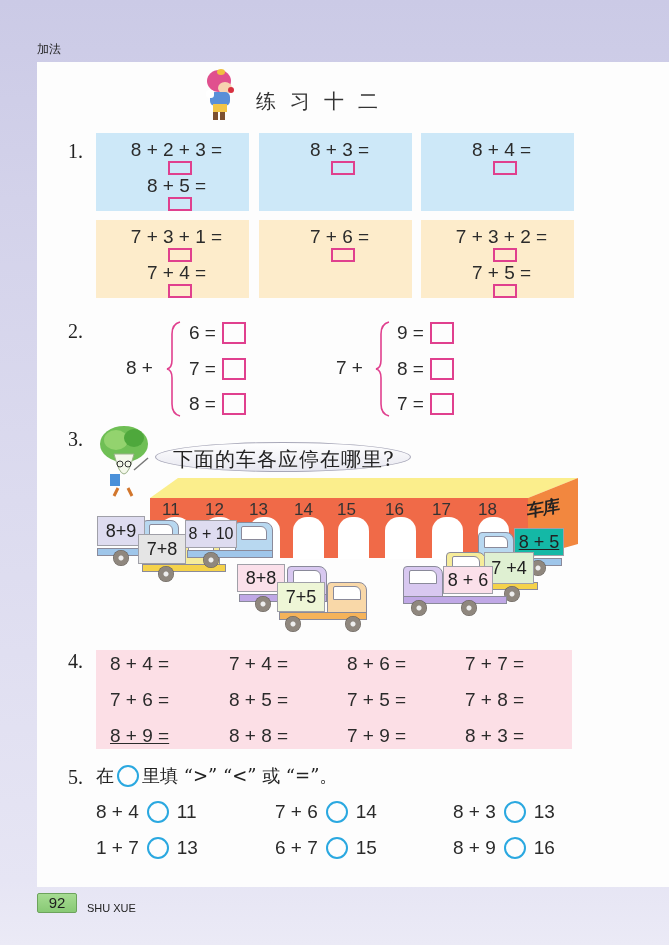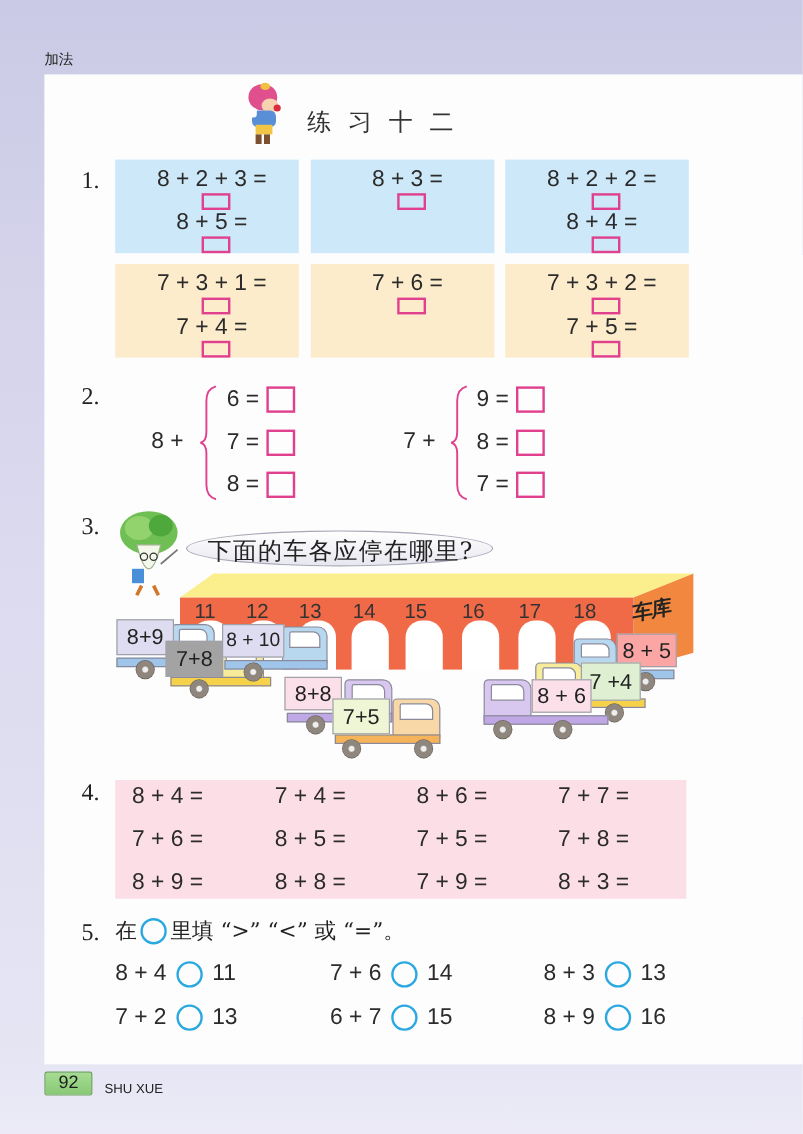--- a/index.html
+++ b/index.html
@@ -144,24 +144,20 @@
     </div>
 </div>
 <div class="ex1-box blue" style="left:259px;top:133px;">
   <div class="eq-line">
       <span>8 + 3 =</span>
       <span class="ansbox"></span>
     </div>
 </div>
 <div class="ex1-box blue" style="left:421px;top:133px;">
   <div class="eq-line">
-      <span>8 + 2 + 2 =</span>
-      <span class="ansbox"></span>
-    </div>
-  <div class="eq-line">
       <span>8 + 4 =</span>
       <span class="ansbox"></span>
     </div>
 </div>
 <div class="ex1-box cream" style="left:96px;top:220px;">
   <div class="eq-line">
       <span>7 + 3 + 1 =</span>
       <span class="ansbox"></span>
     </div>
   <div class="eq-line">
@@ -270,21 +266,21 @@
   <div class="window" style="left:52px;top:8px;width:24px;height:14px;"></div>
   <div class="chassis" style="left:0;top:32px;width:84px;background:#9fc6ea;"></div>
   <div class="wheel" style="left:16px;top:34px;"></div>
   <div class="cargo" style="width:48px;height:30px;background:#dedcf0;">8+9</div>
 </div>
 <div class="truck" style="left:138px;top:534px;width:94px;height:50px;">
   <div class="cab" style="left:44px;top:0px;width:38px;height:34px;background:#f6ec9a;"></div>
   <div class="window" style="left:50px;top:4px;width:26px;height:14px;"></div>
   <div class="chassis" style="left:4px;top:30px;width:84px;background:#f5d24a;"></div>
   <div class="wheel" style="left:20px;top:32px;"></div>
-  <div class="cargo" style="width:48px;height:30px;background:#a3a3a3;">7+8</div>
+  <div class="cargo" style="width:48px;height:30px;background:#e5e5e5;">7+8</div>
 </div>
 <div class="truck" style="left:185px;top:520px;width:94px;height:50px;">
   <div class="cab" style="left:50px;top:2px;width:38px;height:32px;background:#b8d8f0;"></div>
   <div class="window" style="left:56px;top:6px;width:26px;height:14px;"></div>
   <div class="chassis" style="left:2px;top:30px;width:86px;background:#9fc6ea;"></div>
   <div class="wheel" style="left:18px;top:32px;"></div>
   <div class="cargo" style="width:52px;height:28px;background:#dedcf0;font-size:16px;">8 + 10</div>
 </div>
 <div class="truck" style="left:237px;top:564px;width:96px;height:50px;">
   <div class="cab" style="left:50px;top:2px;width:40px;height:32px;background:#d8c8f0;"></div>
@@ -300,21 +296,21 @@
   <div class="wheel" style="left:8px;top:34px;"></div>
   <div class="wheel" style="left:68px;top:34px;"></div>
   <div class="cargo" style="width:48px;height:30px;background:#eef6d6;">7+5</div>
 </div>
 
 <div class="truck" style="left:478px;top:528px;width:90px;height:50px;">
   <div class="cab" style="left:0px;top:4px;width:36px;height:30px;background:#b8d8f0;"></div>
   <div class="window" style="left:6px;top:8px;width:24px;height:12px;"></div>
   <div class="chassis" style="left:0;top:30px;width:84px;background:#9fc6ea;"></div>
   <div class="wheel" style="left:52px;top:32px;"></div>
-  <div class="cargo" style="left:36px;width:50px;height:28px;background:#fca5a5;">8 + 5</div>
+  <div class="cargo" style="left:36px;width:50px;height:28px;background:#14b8a6;text-decoration:underline;">8 + 5</div>
 </div>
 <div class="truck" style="left:446px;top:552px;width:100px;height:50px;">
   <div class="cab" style="left:0px;top:0px;width:40px;height:34px;background:#f6ec9a;"></div>
   <div class="window" style="left:6px;top:4px;width:28px;height:12px;"></div>
   <div class="chassis" style="left:0;top:30px;width:92px;background:#f5d24a;"></div>
   <div class="wheel" style="left:58px;top:34px;"></div>
   <div class="cargo" style="left:38px;width:50px;height:32px;background:#dff0d2;">7 +4</div>
 </div>
 <div class="truck" style="left:403px;top:566px;width:116px;height:50px;">
   <div class="cab" style="left:0px;top:0px;width:40px;height:36px;background:#d8c8f0;"></div>
@@ -328,21 +324,21 @@
 <div class="num" style="left:68px;top:650px;">4.</div>
 <div class="ex4-panel"></div>
 <div class="ex4-cell" style="left:110px;top:653px;">8 + 4 =</div>
 <div class="ex4-cell" style="left:229px;top:653px;">7 + 4 =</div>
 <div class="ex4-cell" style="left:347px;top:653px;">8 + 6 =</div>
 <div class="ex4-cell" style="left:465px;top:653px;">7 + 7 =</div>
 <div class="ex4-cell" style="left:110px;top:689px;">7 + 6 =</div>
 <div class="ex4-cell" style="left:229px;top:689px;">8 + 5 =</div>
 <div class="ex4-cell" style="left:347px;top:689px;">7 + 5 =</div>
 <div class="ex4-cell" style="left:465px;top:689px;">7 + 8 =</div>
-<div class="ex4-cell" style="left:110px;top:725px;">8 + 9 =</div>
+<div class="ex4-cell" style="left:110px;top:725px;text-decoration:underline;">8 + 9 =</div>
 <div class="ex4-cell" style="left:229px;top:725px;">8 + 8 =</div>
 <div class="ex4-cell" style="left:347px;top:725px;">7 + 9 =</div>
 <div class="ex4-cell" style="left:465px;top:725px;">8 + 3 =</div>
 
 <div class="num" style="left:68px;top:766px;">5.</div>
 <div class="ex5-instr">
   <span>在</span>
   <span class="circle"></span>
   <span>里填 “&gt;” “&lt;” 或 “=”。</span>
 </div>
@@ -356,21 +352,21 @@
     <span>7 + 6</span>
     <span class="circle"></span>
     <span>14</span>
   </div>
 <div class="ex5-item" style="left:453px;top:801px;">
     <span>8 + 3</span>
     <span class="circle"></span>
     <span>13</span>
   </div>
 <div class="ex5-item" style="left:96px;top:837px;">
-    <span>7 + 2</span>
+    <span>1 + 7</span>
     <span class="circle"></span>
     <span>13</span>
   </div>
 <div class="ex5-item" style="left:275px;top:837px;">
     <span>6 + 7</span>
     <span class="circle"></span>
     <span>15</span>
   </div>
 <div class="ex5-item" style="left:453px;top:837px;">
     <span>8 + 9</span>

